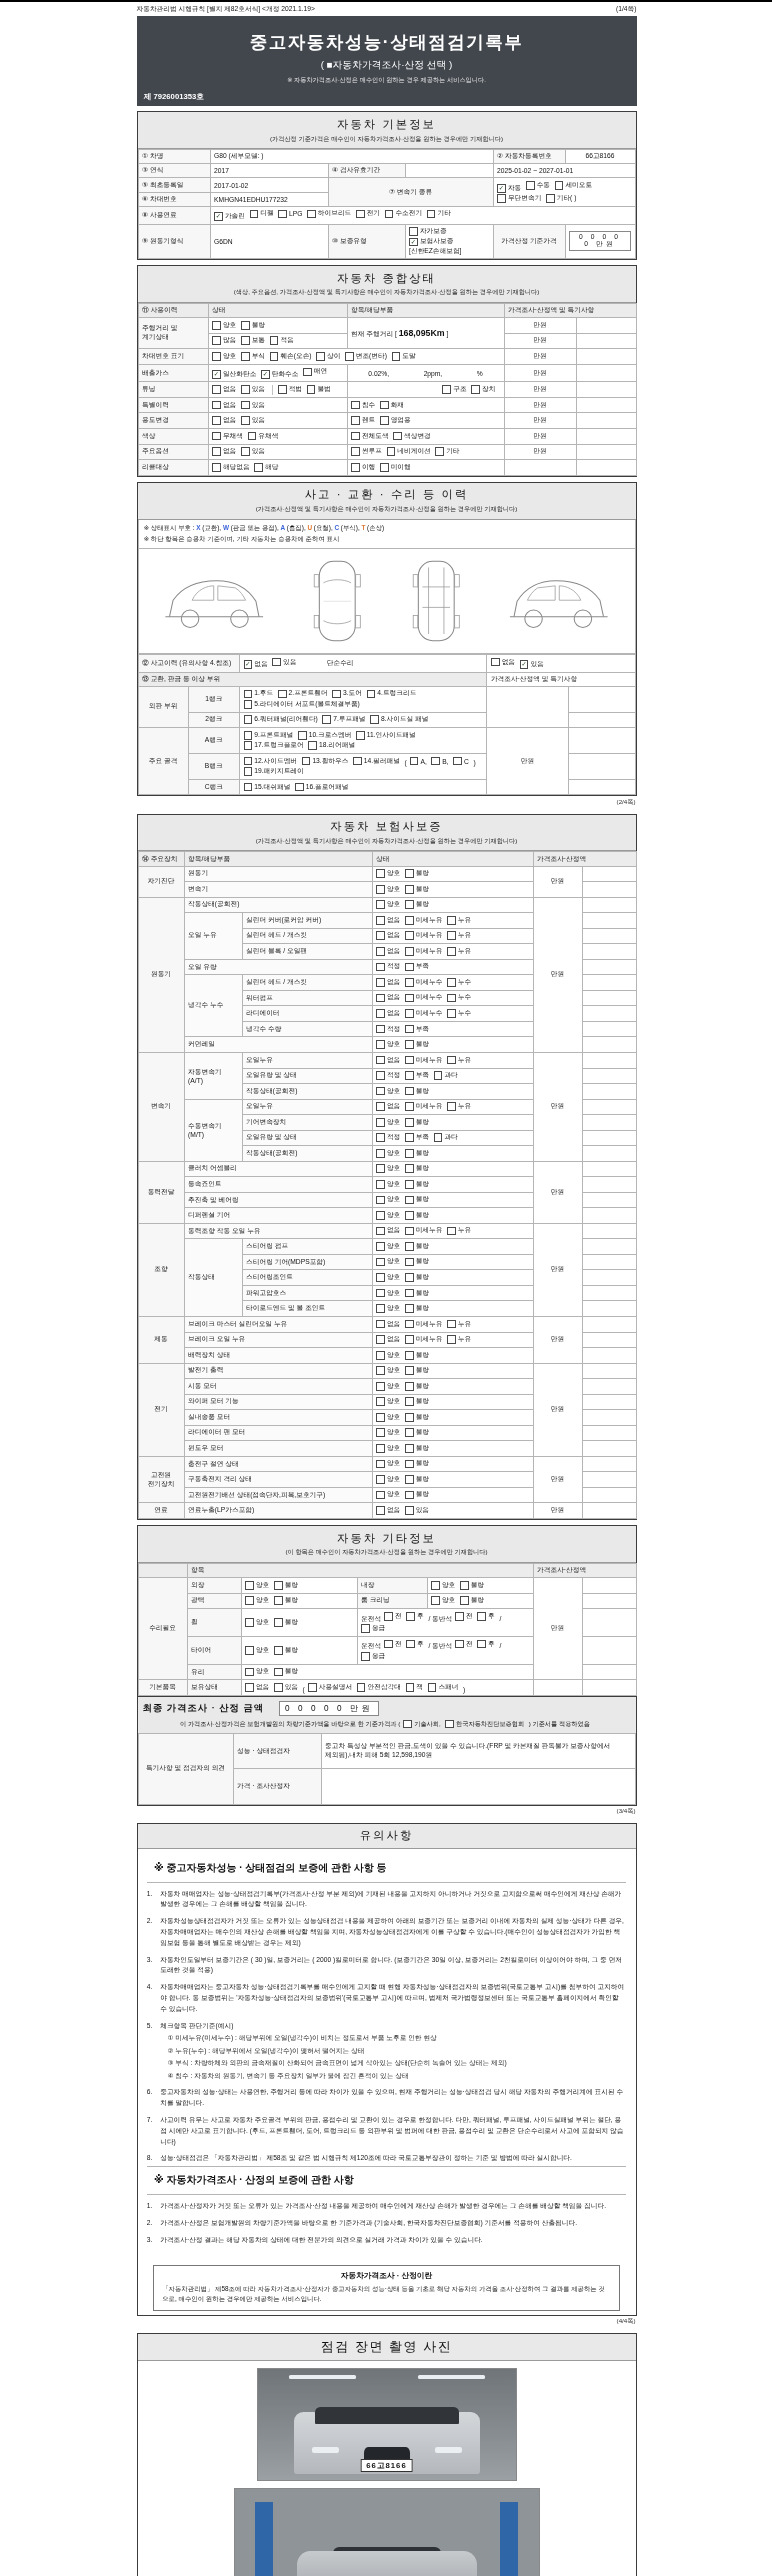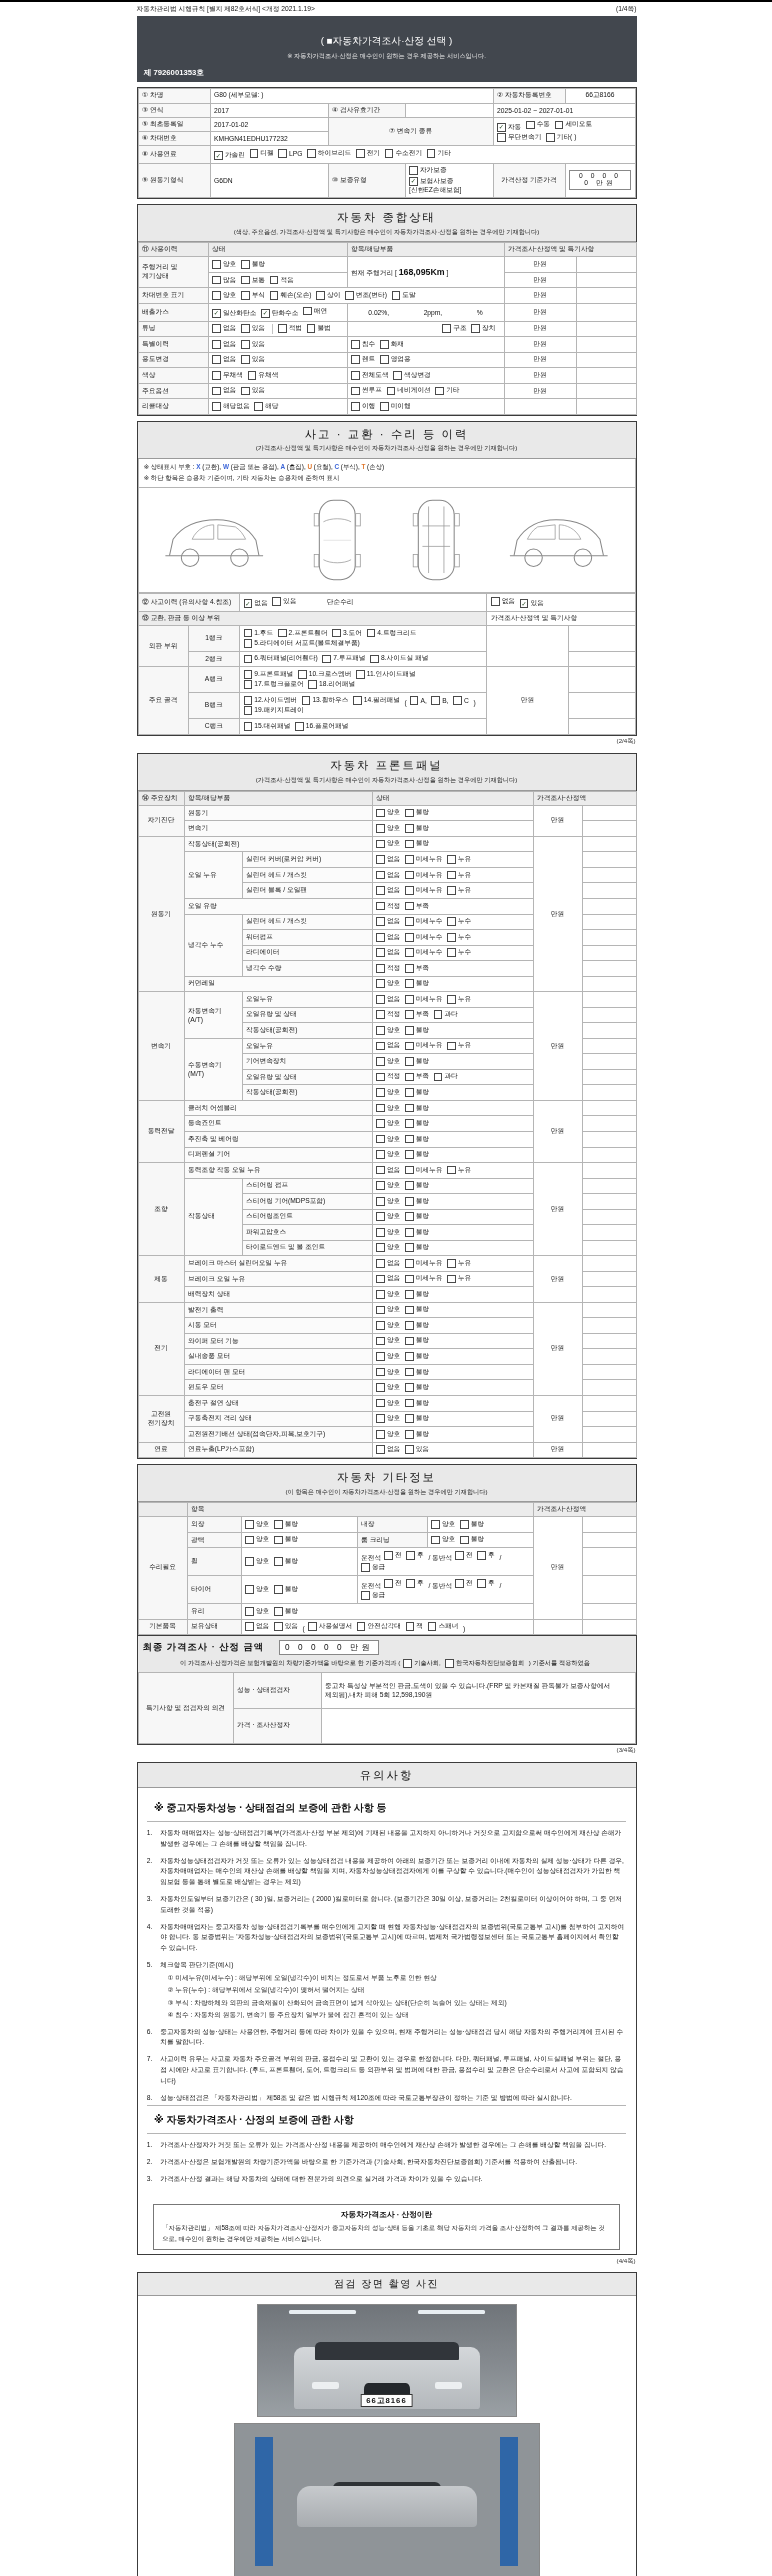--- a/index.html
+++ b/index.html
@@ -53,21 +53,21 @@
   .n-head{font-size:10px;font-weight:bold;padding:6.2px 7.2px;border-bottom:0.5px solid #b5b5b5;}
   .n-body{padding:6.2px 9.3px 9.3px 9.3px;}
   .notice{display:flex;margin-top:6.2px;font-size:6.7px;line-height:1.6;}
   .n-num{width:13.4px;flex:none;}
   .n-txt{flex:1;}
   .n-sub{margin:2.1px 0 0 20.6px;font-size:6.7px;line-height:1.55;color:#222;}
   .n-box{border:0.5px solid #777;margin:10.3px 15.5px 4.1px 15.5px;padding:5.2px 8.2px;}
   .n-box-title{text-align:center;font-weight:bold;font-size:7.7px;margin-bottom:3.1px;}
   .n-box-text{font-size:6.4px;line-height:1.6;}
   
-  .photo-head{background:#e9e9e9;border-bottom:0.5px solid #9a9a9a;text-align:center;padding:4.1px;font-size:10px;letter-spacing:1.5px;}
+  .photo-head{background:#e9e9e9;border-bottom:0.5px solid #9a9a9a;text-align:center;padding:4.1px;font-size:13px;letter-spacing:1.5px;}
   .photo-wrap{padding:7.2px 0;display:flex;flex-direction:column;align-items:center;gap:6.2px;}
   .photo{position:relative;overflow:hidden;border:0.5px solid #888;}
   .photo1{width:258px;height:111px;background:linear-gradient(180deg,#70757a 0%,#868b90 55%,#9aa0a4 100%);}
   .p1-light{position:absolute;top:5.2px;height:4.1px;background:#e8eef2;border-radius:1.5px;}
   .p1-body{position:absolute;left:36px;right:36px;bottom:6.2px;height:62px;background:linear-gradient(180deg,#d4d7da,#b4b8bc);border-radius:9.3px 9.3px 3.1px 3.1px;}
   .p1-glass{position:absolute;left:57px;right:57px;bottom:56px;height:17.5px;background:#31353a;border-radius:5.2px 5.2px 1px 1px;}
   .p1-grille{position:absolute;left:106px;width:46px;bottom:15.5px;height:17.5px;background:#23272b;border-radius:4.1px/6.2px;}
   .p1-head{position:absolute;bottom:27px;width:27px;height:6.2px;background:#eceff1;border-radius:2.1px;}
   .p1-plate{position:absolute;left:50%;transform:translateX(-50%);bottom:8.2px;background:#fdfdfd;border:0.5px solid #333;color:#111;
             font-weight:bold;font-size:7.7px;padding:0.5px 5.2px;letter-spacing:1px;}
@@ -83,26 +83,31 @@
 <div class="top-rule"></div>
 
 <div class="page">
 
   <div class="topline">
     <span>자동차관리법 시행규칙 [별지 제82호서식] &lt;개정 2021.1.19&gt;</span>
     <span>(1/4쪽)</span>
   </div>
 
   <div class="doc-header">
+    <div class="doc-title">중고자동차성능·상태점검기록부</div>
     <div class="doc-sub">( ■자동차가격조사·산정 선택 )</div>
     <div class="doc-note">※ 자동차가격조사·산정은 매수인이 원하는 경우 제공하는 서비스입니다.</div>
     <div class="doc-no">제 7926001353호</div>
   </div>
 
   <section class="box">
+    <div class="sec-head">
+      <div class="sec-title">자동차 기본정보</div>
+      <div class="sec-sub">(가격산정 기준가격은 매수인이 자동차가격조사·산정을 원하는 경우에만 기재합니다)</div>
+    </div>
     <table class="basic-tbl">
       <colgroup>
           <col style="width:72px">
           <col style="width:118px">
           <col style="width:77px">
           <col style="width:88px">
           <col style="width:72px">
           <col style="width:70px">
         </colgroup>
       <tbody>
@@ -602,21 +607,21 @@
               </span></td>
         <td></td>
       </tr>
     </tbody>
       </table>
   </section>
   <div class="pg-marker">(2/4쪽)</div>
 
   <section class="box">
     <div class="sec-head">
-      <div class="sec-title">자동차 프론트패널</div>
+      <div class="sec-title">자동차 보험사보증</div>
       <div class="sec-sub">(가격조사·산정액 및 특기사항은 매수인이 자동차가격조사·산정을 원하는 경우에만 기재합니다)</div>
     </div>
     <table>
       <colgroup>
           <col style="width:46px">
           <col style="width:58px">
           <col style="width:130px">
           <col style="width:161px">
           <col style="width:49px">
           <col style="width:54px">

